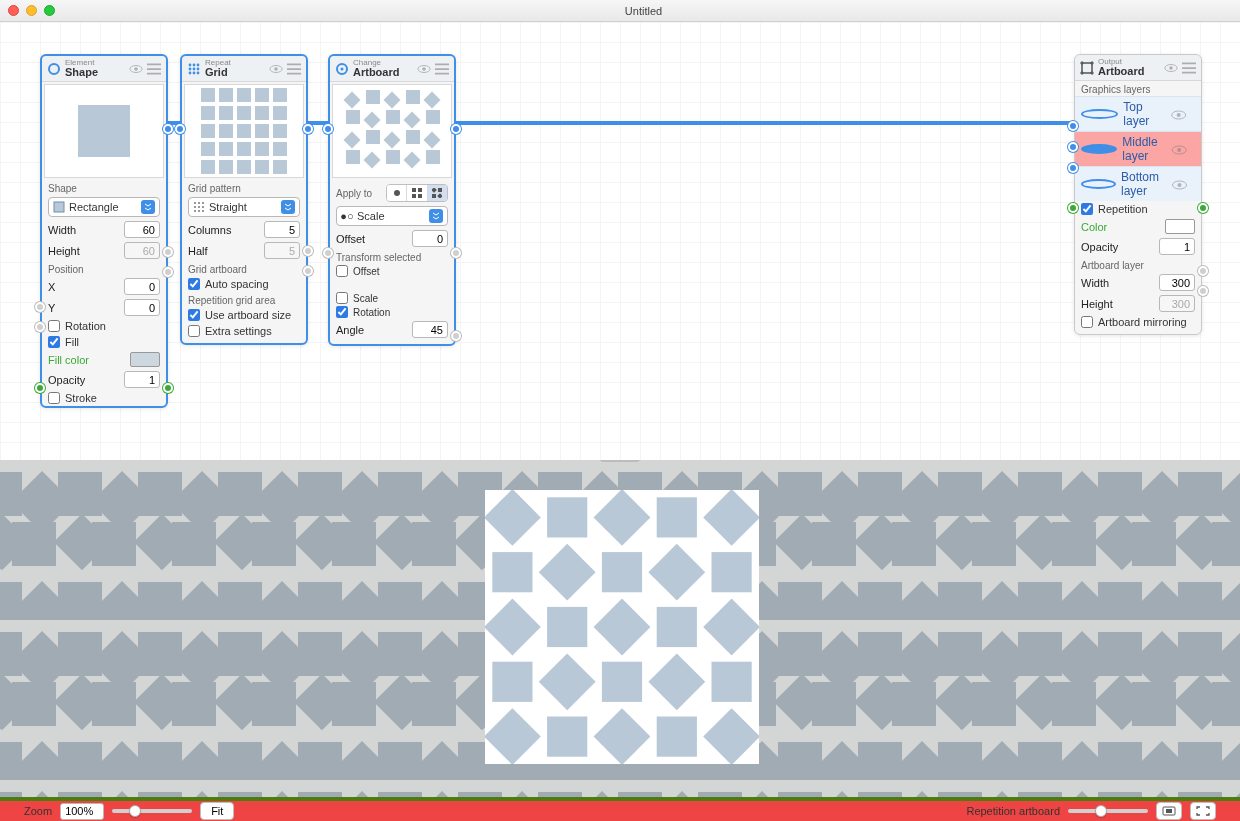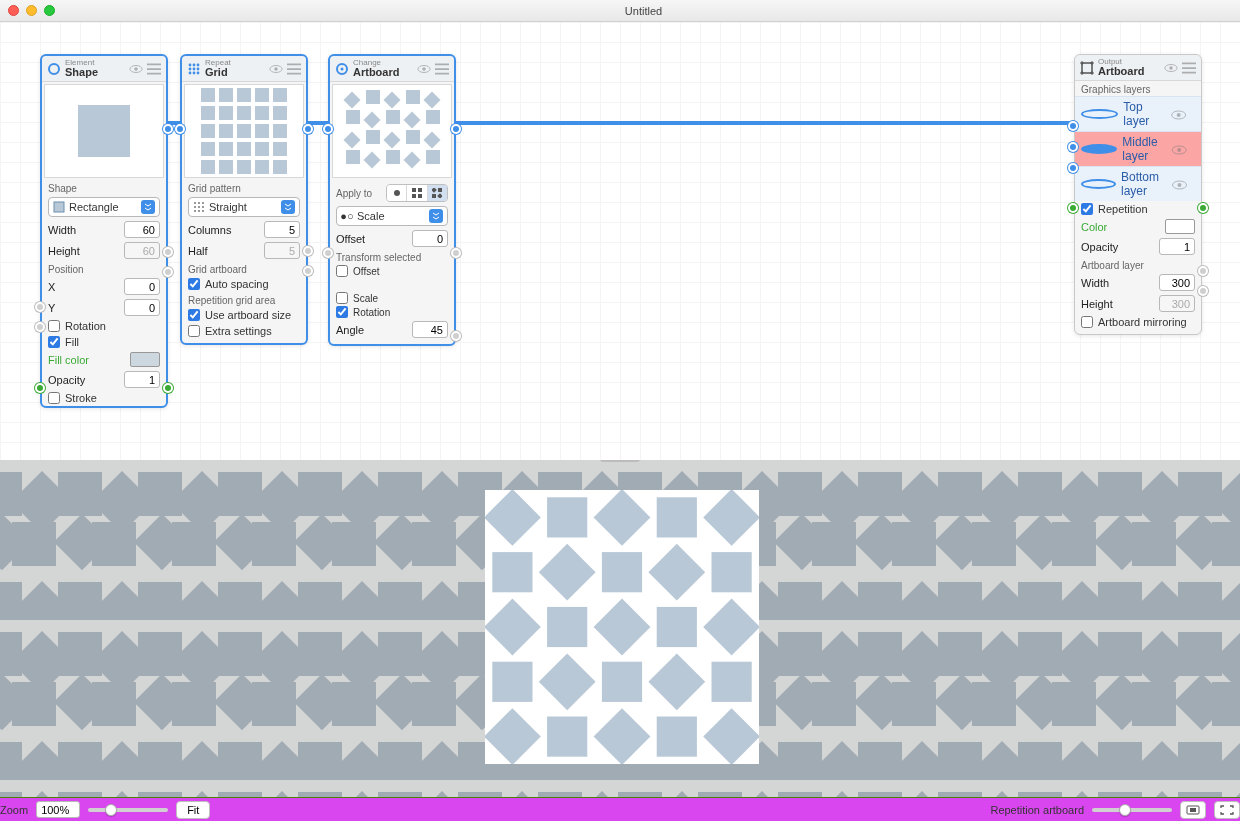--- a/index.html
+++ b/index.html
@@ -67,21 +67,21 @@
   
   .wire { position:absolute; height:4px; background:#3f8fe8; border-radius:2px; pointer-events:none;}
 
   
   .preview-area { position:relative; height: 337px; background:#d4d5d5; overflow:hidden;}
   .handle { position:absolute; left:50%; top:-4px; transform:translateX(-50%); width:40px; height:6px; background:#bcbcbc; border-radius:3px;}
   .tile-bg { position:absolute; inset:0; }
   .artboard { position:absolute; left:485px; top:30px; width:274px; height:274px; background:#fff; }
 
   
-  .status { height:24px; display:flex; align-items:center; background:#d946ef; border-top:1px solid #4d7c0f; padding:0 0; gap:8px;}
+  .status { height:24px; display:flex; align-items:center; background:#ef4444; border-top:4px solid #4d7c0f; padding:0 24px; gap:8px;}
   .status label { font-size:11px;}
   .status input[type=text]{ width:44px; height:17px; font-size:11px; border:1px solid #b8b8b8; border-radius:3px; padding:0 4px;}
   .slider { -webkit-appearance:none; appearance:none; width:80px; height:4px; background:#d0d0d0; border-radius:2px; outline:none;}
   .slider::-webkit-slider-thumb{ -webkit-appearance:none; width:12px;height:12px;border-radius:50%; background:#fff;border:1px solid #aaa; box-shadow:0 1px 1px rgba(0,0,0,.2);}
   .pill-btn { height:18px; padding:0 10px; font-size:11px; background:#fff; border:1px solid #bfbfbf; border-radius:4px; cursor:pointer;}
   .spacer{flex:1;}
   .icon-btn { width:26px; height:18px; background:#fff; border:1px solid #bfbfbf; border-radius:4px; display:flex;align-items:center;justify-content:center;}
 
   
   .seg { display:flex; border:1px solid #bfbfbf; border-radius:4px; overflow:hidden; margin:2px 6px; height:18px;}

